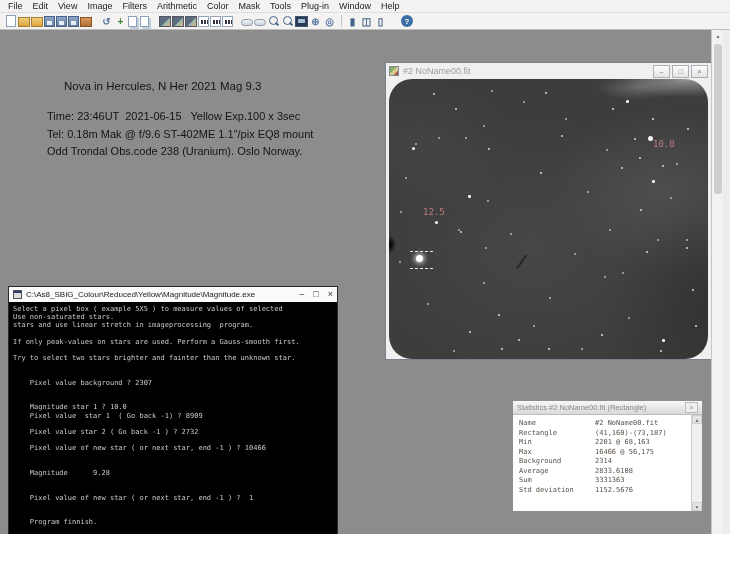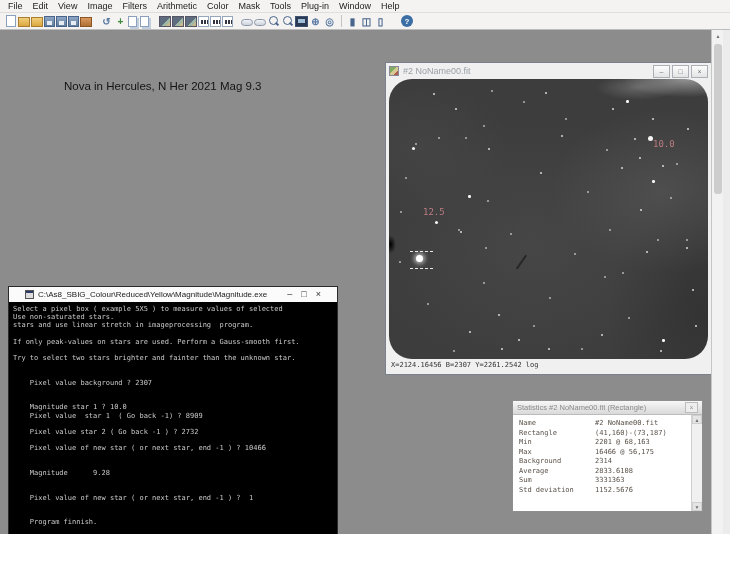--- a/index.html
+++ b/index.html
@@ -71,21 +71,21 @@
   .nova-star{position:absolute;left:27px;top:176px;width:7px;height:7px;background:#fff;border-radius:50%;
              box-shadow:0 0 4px 2px rgba(255,255,255,.6);}
   .trail{position:absolute;left:124px;top:182px;width:17px;height:2px;background:#1e1e1e;opacity:.75;
          transform:rotate(-55deg);border-radius:2px;}
   .blob{position:absolute;left:-4px;top:156px;width:11px;height:19px;background:radial-gradient(#000, rgba(0,0,0,0) 70%);}
   .iw-status{margin:0 3px 3px;height:12px;background:#f0f0f0;font-size:7px;color:#333;
              font-family:"DejaVu Sans Mono",monospace;line-height:12px;padding-left:2px;}
 
   
   .console-window{position:absolute;left:8px;top:256px;width:330px;border:1px solid #2a2a2a;box-sizing:border-box;background:#000;}
-  .cw-title{height:15px;background:#fbfbfb;display:flex;align-items:center;padding:0 16px;}
+  .cw-title{height:15px;background:#fbfbfb;display:flex;align-items:center;padding:0 4px;}
   .cw-icon{width:9px;height:9px;background:#ddd;border:1px solid #555;box-sizing:border-box;margin-right:4px;position:relative;}
   .cw-icon::before{content:"";position:absolute;left:0;top:0;right:0;height:2px;background:#2b3a66;}
   .cw-title-text{flex:1;font-size:8px;color:#1a1a1a;white-space:nowrap;overflow:hidden;}
   .cw-btn{font-size:9px;color:#333;margin-left:9px;line-height:15px;}
   .cw-body{background:#000;padding:3px 4px;height:268px;overflow:hidden;}
   .cline{font-family:"DejaVu Sans Mono",monospace;font-size:7px;line-height:8.2px;color:#cacaca;white-space:pre;}
 
   
   .stats-window{position:absolute;left:512px;top:370px;width:191px;background:#fff;
                 border:1px solid #8e8e8e;box-sizing:border-box;}
@@ -167,20 +167,23 @@
       <span class="tb tb-glyph" style="color: rgb(70, 100, 140);">▮</span>
       <span class="tb tb-glyph" style="color: rgb(70, 100, 140);">◫</span>
       <span class="tb tb-glyph" style="color: rgb(70, 100, 140);">▯</span>
       <span class="tb-gap"></span>
       <span class="tb tb-help">?</span>
     </div>
 
   <div class="workspace">
 
     <div class="ann-title">Nova in Hercules, N Her 2021 Mag 9.3</div>
+    <div class="ann-body">Time: 23:46UT  2021-06-15   Yellow Exp.100 x 3sec
+Tel: 0.18m Mak @ f/9.6 ST-402ME 1.1"/pix EQ8 mount
+Odd Trondal Obs.code 238 (Uranium). Oslo Norway.</div>
 
     <div class="image-window">
       <div class="iw-title">
         <span class="iw-icon"></span>
         <span class="iw-title-text">#2 NoName00.fit</span>
         <span class="win-btn">–</span>
         <span class="win-btn">□</span>
         <span class="win-btn">×</span>
       </div>
       <div class="iw-field">
@@ -249,21 +252,20 @@
           <div class="star" style="left: 112px; top: 269px; width: 2px; height: 2px; opacity: 0.8;"></div>
           <div class="star" style="left: 64px; top: 271px; width: 1.5px; height: 1.5px; opacity: 0.55;"></div>
           <div class="star" style="left: 192px; top: 269px; width: 1.5px; height: 1.5px; opacity: 0.55;"></div>
           <div class="star" style="left: 16px; top: 98px; width: 1.5px; height: 1.5px; opacity: 0.55;"></div>
           <div class="star" style="left: 10px; top: 182px; width: 1.5px; height: 1.5px; opacity: 0.55;"></div>
           <div class="star" style="left: 251px; top: 130px; width: 2px; height: 2px; opacity: 0.8;"></div>
           <div class="star" style="left: 220px; top: 150px; width: 1.5px; height: 1.5px; opacity: 0.55;"></div>
           <div class="maglabel" style="left: 264px; top: 60px;">10.0</div>
           <div class="maglabel" style="left: 34px; top: 128px;">12.5</div>
         </div>
-      <div class="iw-status">X=2124.16456  B=2307  Y=2261.2542 log</div>
     </div>
 
     <div class="console-window">
       <div class="cw-title">
         <span class="cw-icon"></span>
         <span class="cw-title-text">C:\As8_SBIG_Colour\Reduced\Yellow\Magnitude\Magnitude.exe</span>
         <span class="cw-btn">–</span>
         <span class="cw-btn">□</span>
         <span class="cw-btn">×</span>
       </div>

